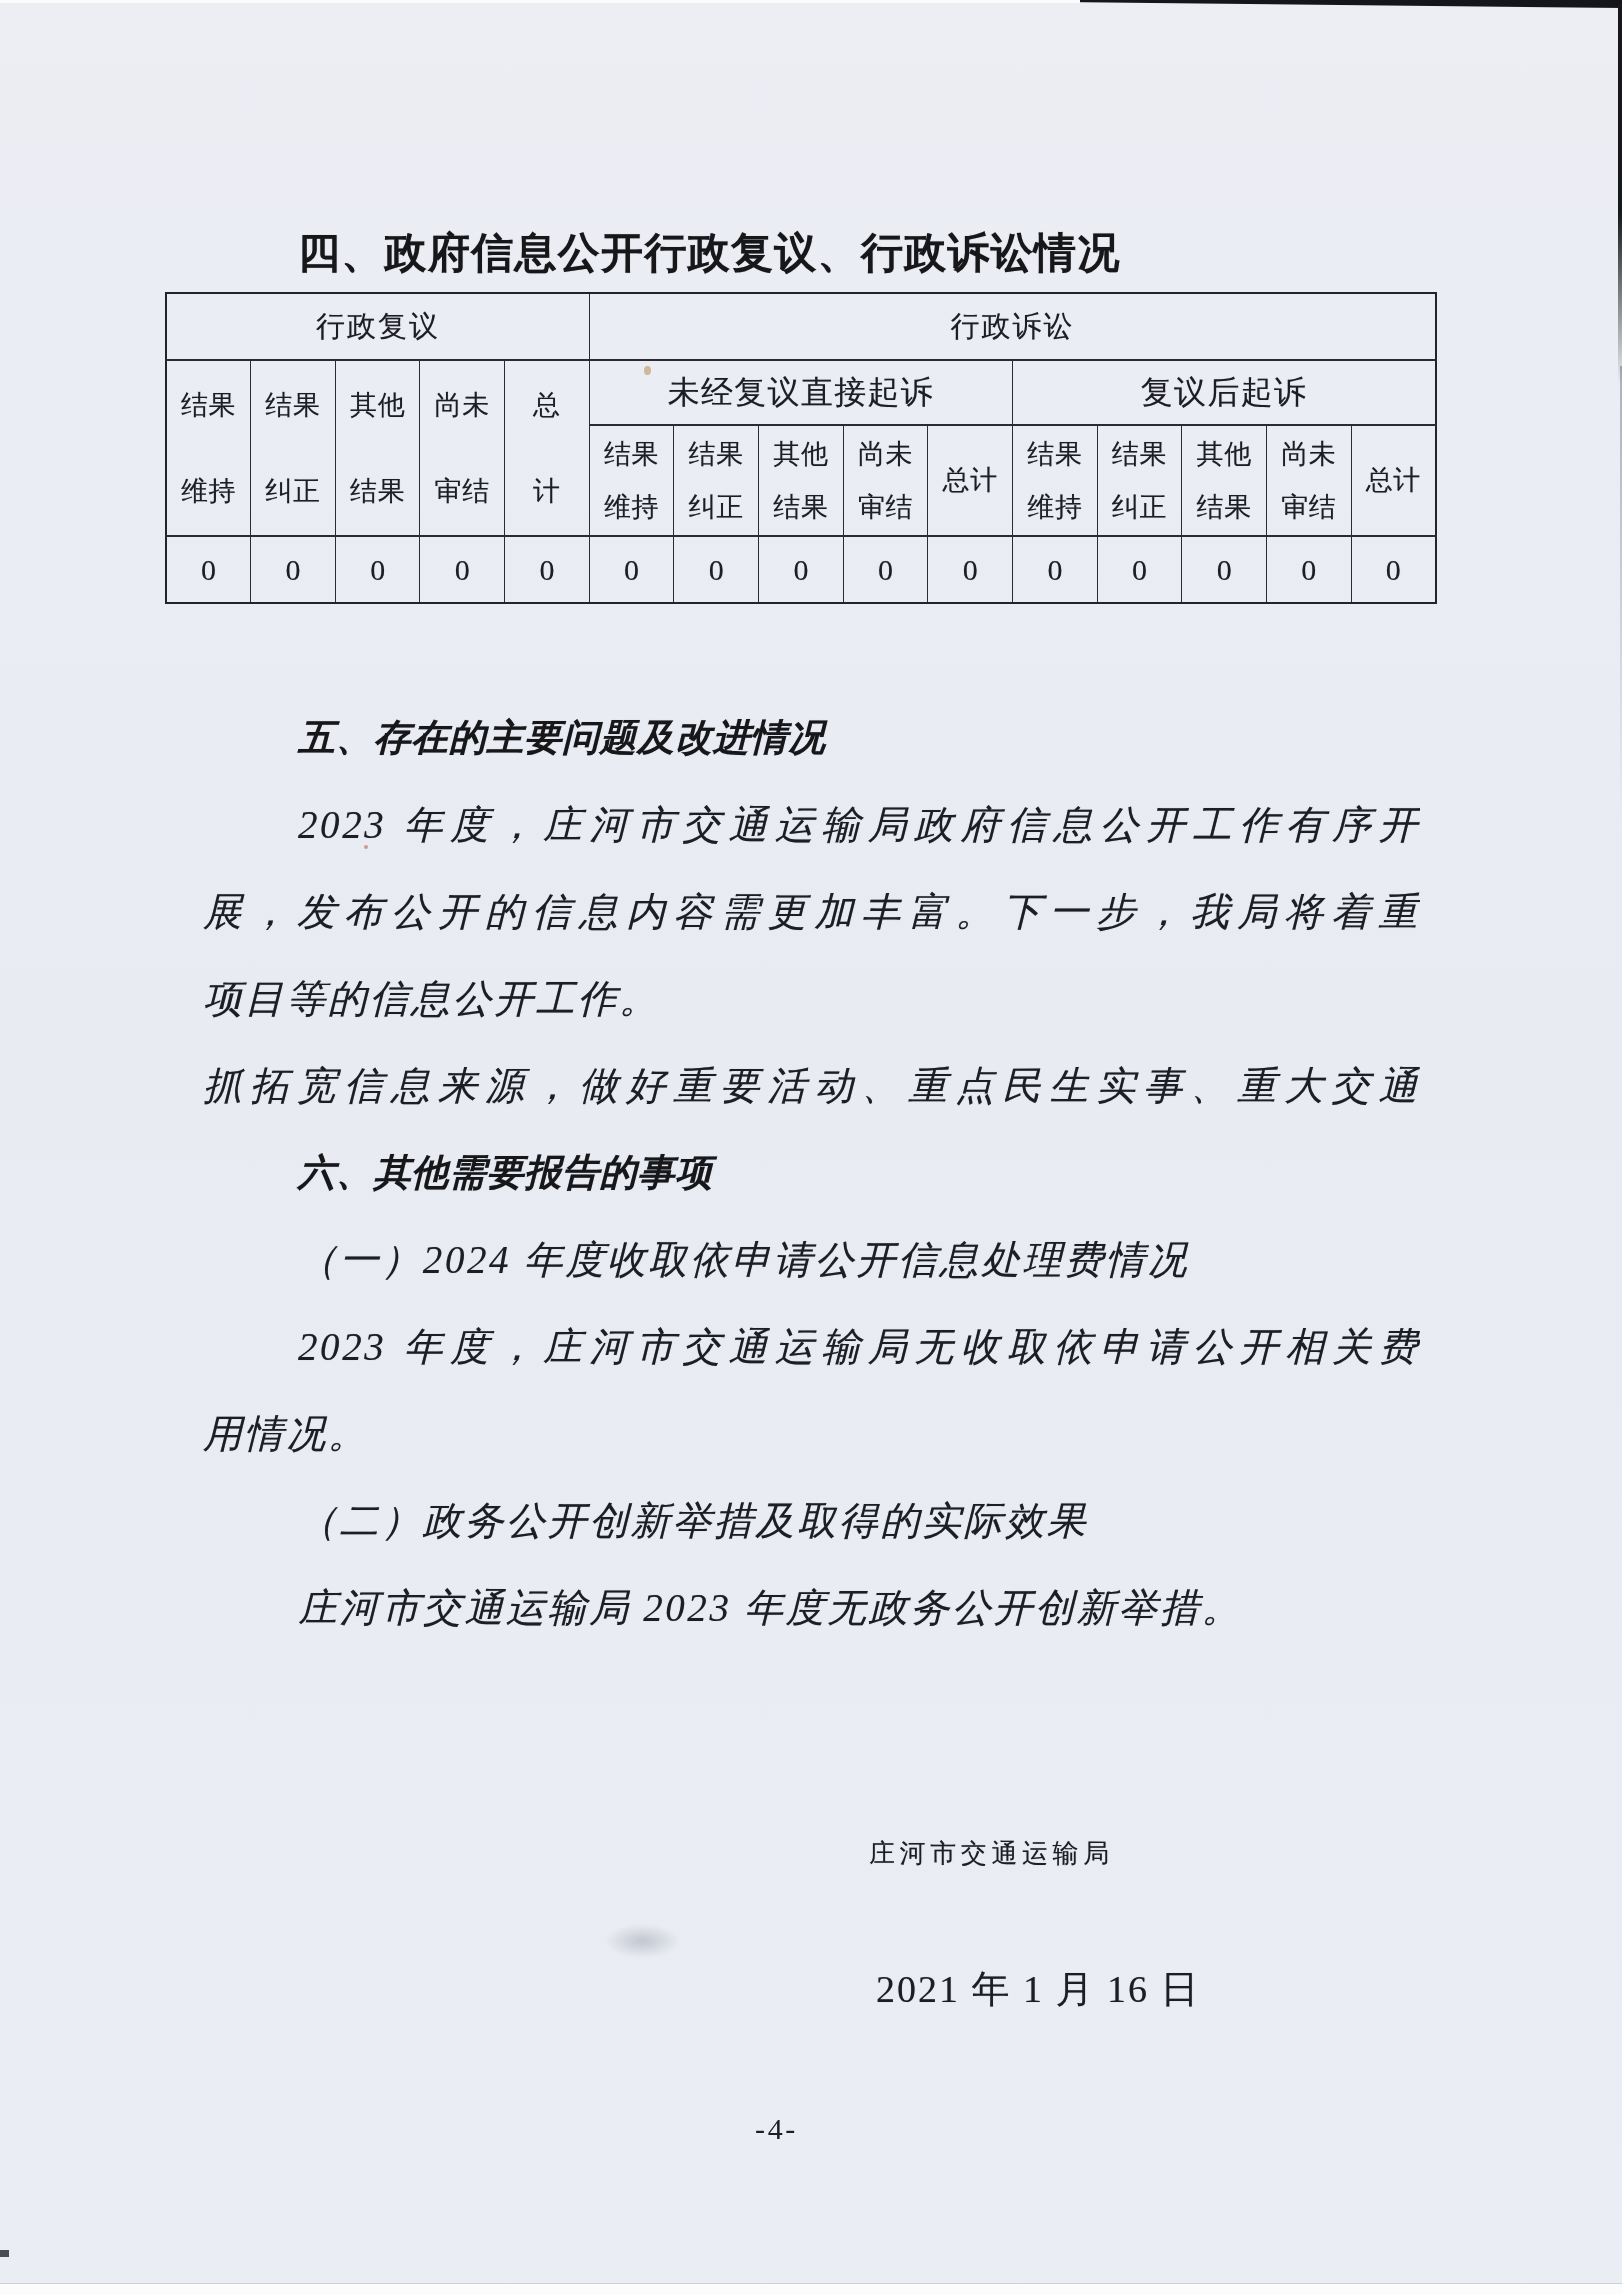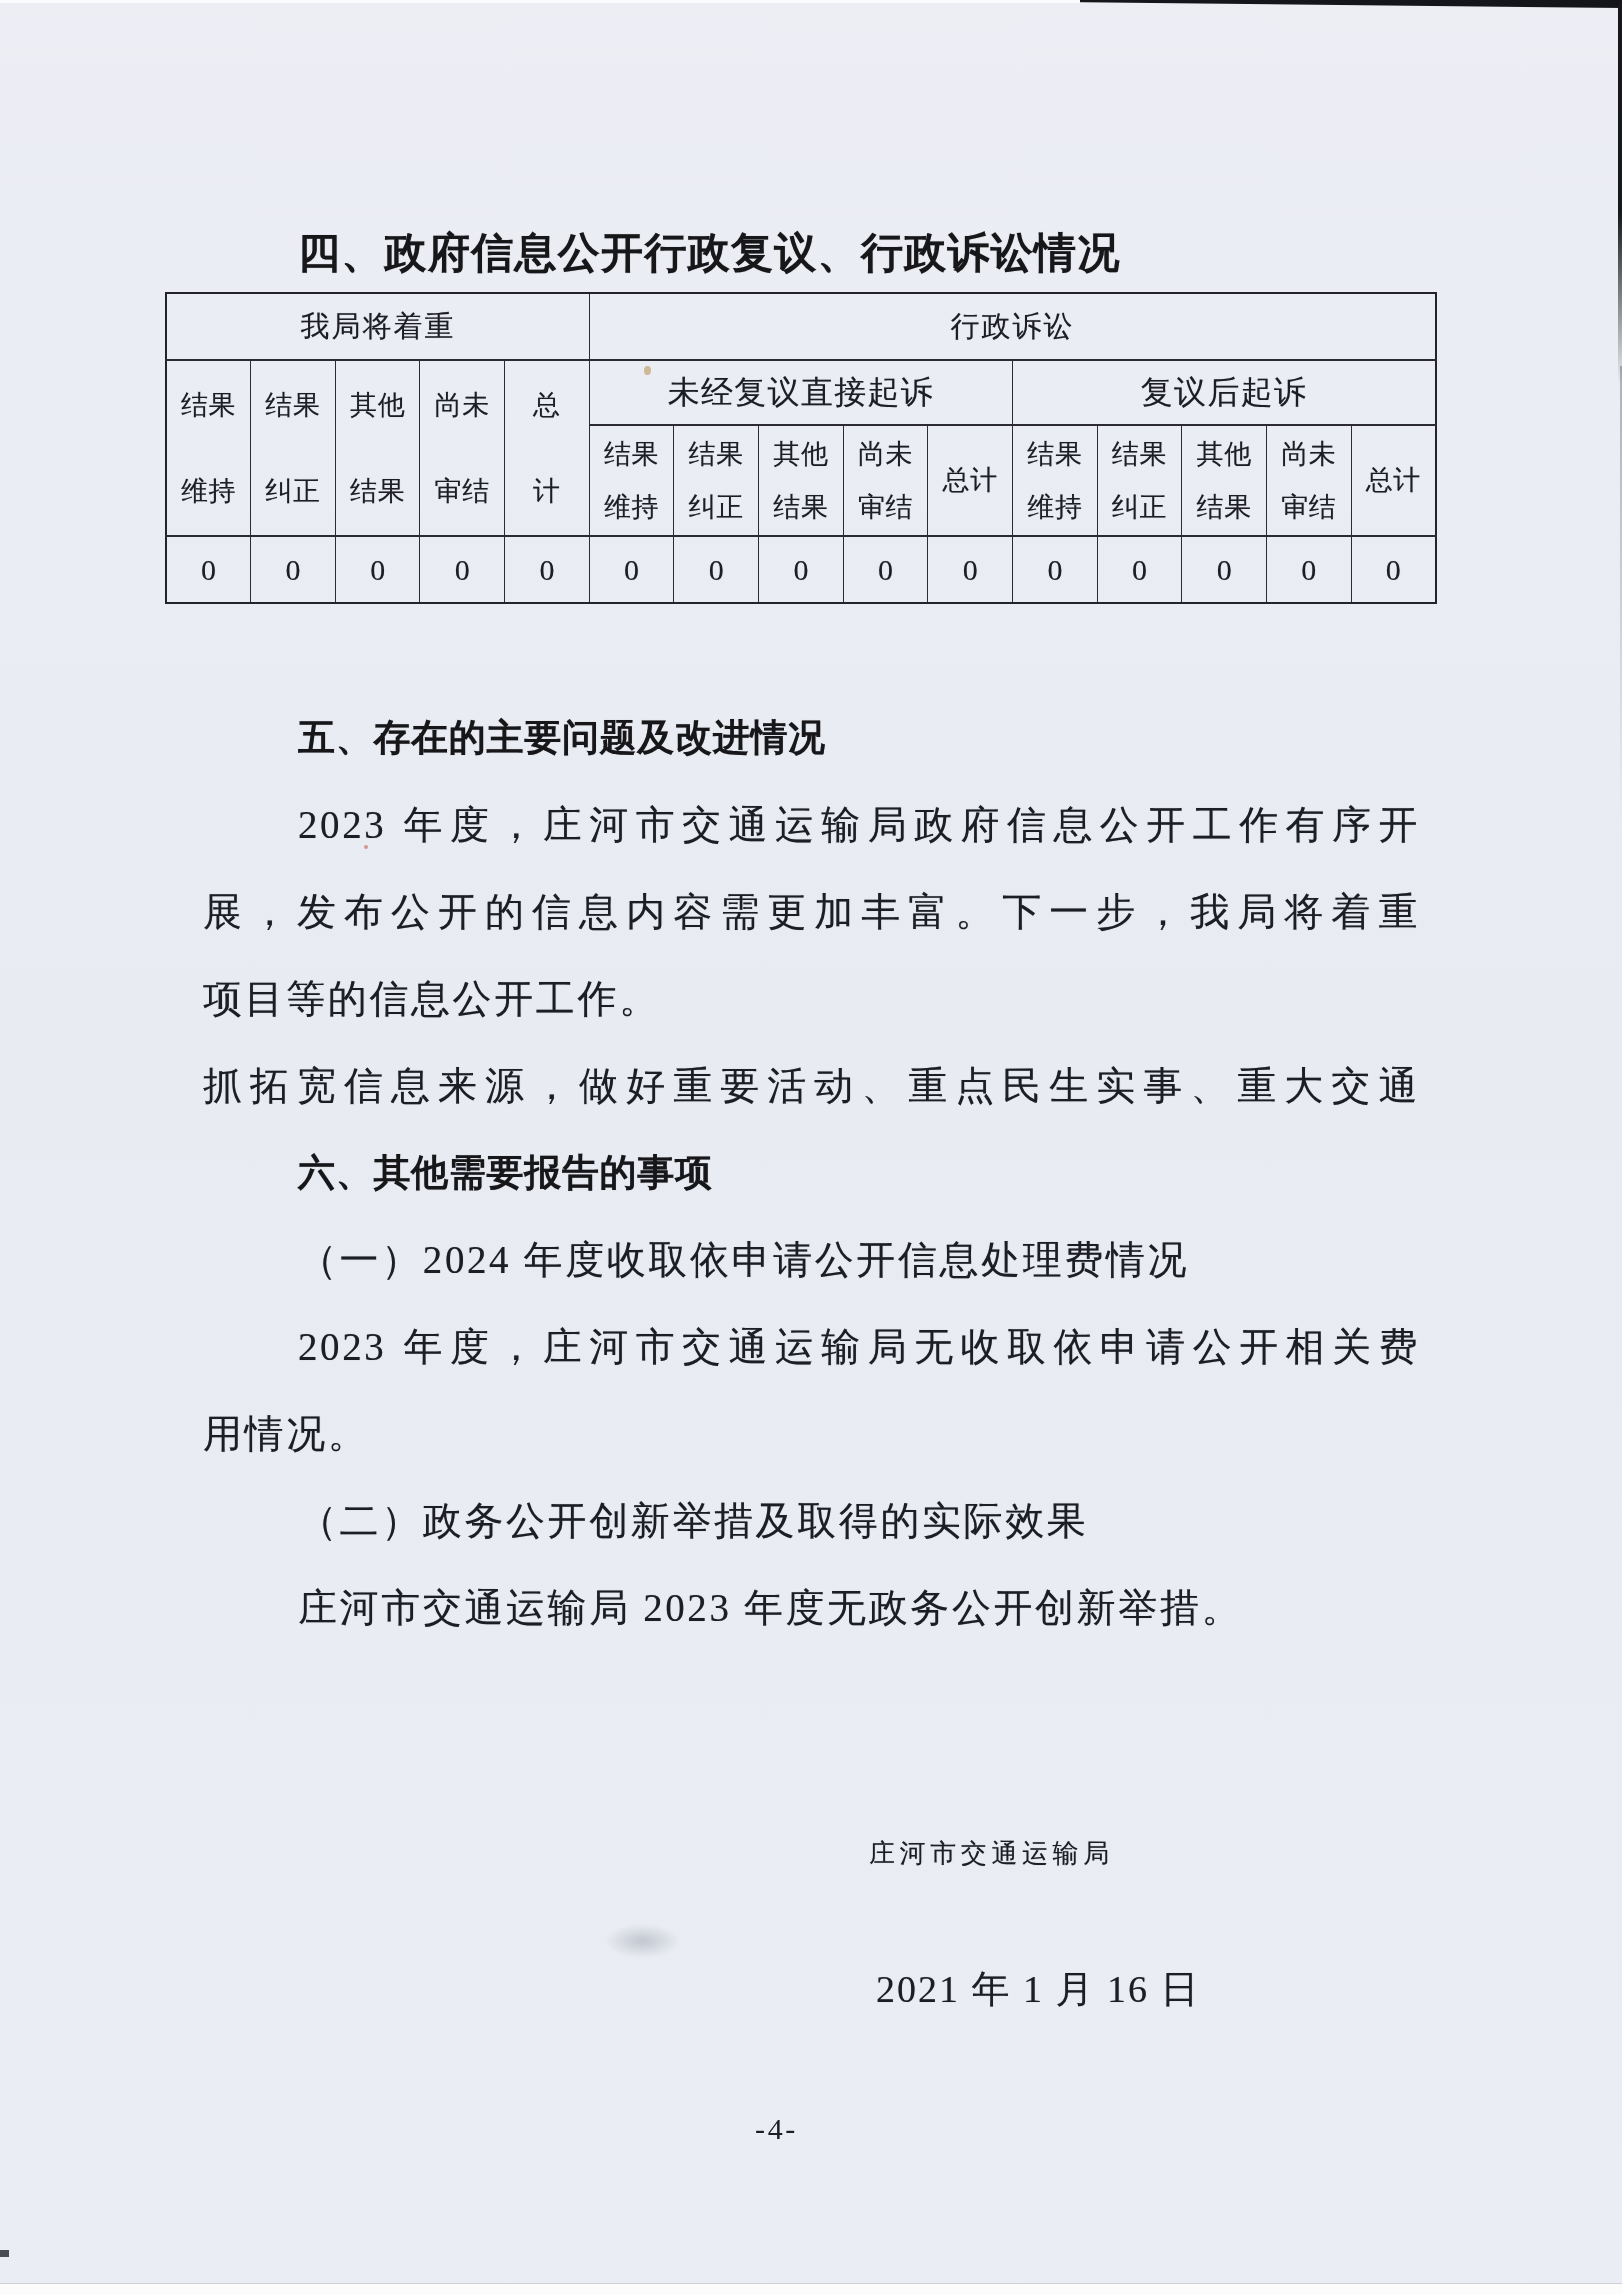--- a/index.html
+++ b/index.html
@@ -69,20 +69,21 @@
   
   .doc-lines {
     position:absolute; left:203px; top:694px; width:1217px;
   }
   .ln {
     height:87px; line-height:87px;
     font-size:39px; letter-spacing:2.6px;
     text-align:justify;
     text-shadow: 0 0 0.7px rgba(25,25,35,.45);
     overflow:hidden;
+    font-style:italic;
   }
   .ln.fill { text-align-last: justify; }
   .ln.ind  { padding-left:95px; }
   .ln.head {
     font-family:"Liberation Sans","DejaVu Sans",sans-serif;
     font-weight:700; font-size:37px; letter-spacing:0.7px; color:#17171a;
   }
 
   
   .sig-org  { position:absolute; left:869px; top:1836px; font-size:26px; letter-spacing:4.6px;
@@ -108,21 +109,21 @@
   <div class="smudge"></div>
 
   <div class="sec4-title">四、政府信息公开行政复议、行政诉讼情况</div>
 
   <table class="stat">
     <colgroup>
       <col span="15" style="width:6.6667%">
     </colgroup>
     <tbody>
         <tr class="r1">
-      <td colspan="5">我局将着重</td>
+      <td colspan="5">行政复议</td>
       <td colspan="10">行政诉讼</td>
     </tr>
     <tr class="r2">
       <td rowspan="2" class="tall">结果
 维持</td>
       <td rowspan="2" class="tall">结果
 纠正</td>
       <td rowspan="2" class="tall">其他
 结果</td>
       <td rowspan="2" class="tall">尚未

